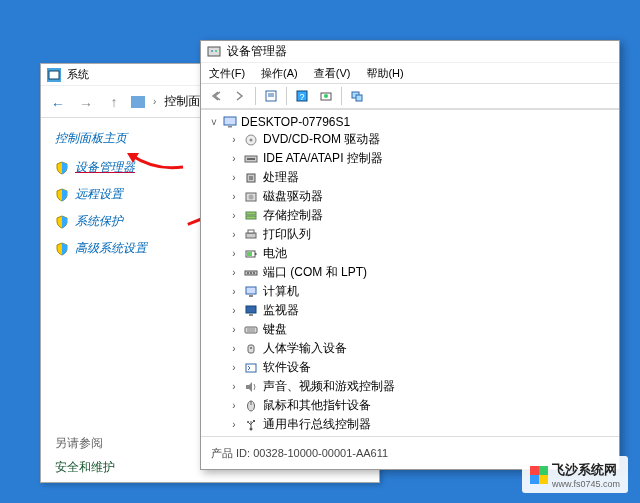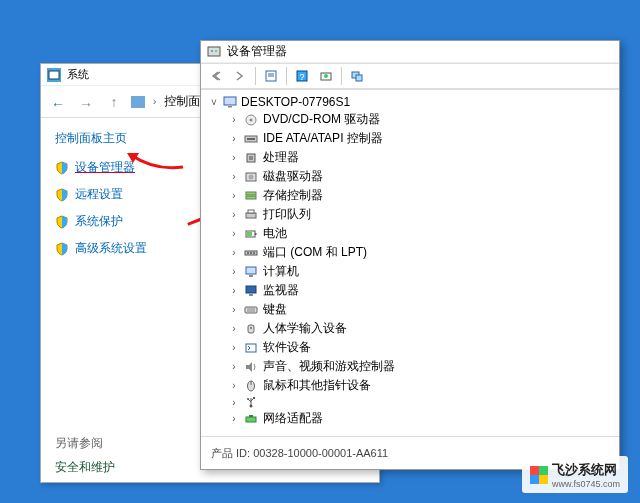--- a/index.html
+++ b/index.html
@@ -8,21 +8,21 @@
   
   .sys-window { position: absolute; left: 40px; top: 63px; width: 340px; height: 420px; background: #fff; border: 1px solid #aaa; box-shadow: 2px 2px 5px rgba(0,0,0,0.2); }
   .sys-titlebar { height: 22px; background: #fff; display: flex; align-items: center; padding: 0 6px; font-size: 11px; color: #000; border-bottom: 1px solid #eee; }
   .sys-titlebar .tb-icon { width: 14px; height: 14px; background: #4aa3df; margin-right: 6px; display: inline-flex; align-items: center; justify-content: center; }
   .sys-nav { height: 32px; display: flex; align-items: center; padding: 0 6px; gap: 6px; border-bottom: 1px solid #ddd; }
   .nav-arrow { width: 22px; height: 22px; border-radius: 3px; display: flex; align-items: center; justify-content: center; color: #888; font-size: 14px; }
   .nav-arrow.blue { color: #1a6fc0; }
   .crumb-icon { width: 14px; height: 12px; background: #6fa8dc; }
   .crumb-sep { color: #666; font-size: 10px; padding: 0 2px; }
   .crumb { font-size: 12px; color: #000; }
-  .sys-side { padding: 12px 14px; width: 170px; }
+  .sys-side { padding: 12px 14px; width: 170px; font-style: italic; }
   .side-head { font-size: 12px; color: #0067b8; margin-bottom: 12px; }
   .side-item { display: flex; align-items: center; gap: 6px; font-size: 12px; color: #0067b8; margin: 10px 0; cursor: pointer; }
   .side-item.hl { text-decoration: underline; text-decoration-color: #c03; }
   .shield { width: 14px; height: 14px; }
   .see-also { position: absolute; left: 14px; bottom: 30px; font-size: 12px; color: #666; }
   .safety-link { position: absolute; left: 14px; bottom: 6px; font-size: 12px; color: #14532d; }
 
   
   .red-arrow { position: absolute; }
   .red-arrow svg { width: 60px; height: 24px; }
@@ -127,20 +127,26 @@
   <div class="dm-titlebar">
     <span class="tb-icon2">
       <svg viewBox="0 0 14 14">
           <rect x="1" y="2" width="12" height="9" fill="#ddd" stroke="#555"></rect>
           <circle cx="5" cy="6" r="1" fill="#39c"></circle>
           <circle cx="9" cy="6" r="1" fill="#3c6"></circle>
         </svg>
     </span>
     <span>设备管理器</span>
   </div>
+  <div class="dm-menubar">
+    <span>文件(F)</span>
+    <span>操作(A)</span>
+    <span>查看(V)</span>
+    <span>帮助(H)</span>
+  </div>
   <div class="dm-toolbar">
     <div class="tb-btn">
         <svg width="12" height="12">
           <path d="M8 2 L3 6 L8 10" stroke="#888" stroke-width="1.5" fill="none"></path>
           <path d="M10 2 L5 6 L10 10" stroke="#888" stroke-width="1.5" fill="none"></path>
         </svg>
       </div>
     <div class="tb-btn">
         <svg width="12" height="12">
           <path d="M3 2 L8 6 L3 10" stroke="#888" stroke-width="1.5" fill="none"></path>
@@ -347,20 +353,21 @@
             <span class="dev-icon">
               <svg viewBox="0 0 14 12">
                 <circle cx="7" cy="10" r="1.5" fill="#555"></circle>
                 <line x1="7" y1="10" x2="7" y2="2" stroke="#555"></line>
                 <line x1="7" y1="6" x2="4" y2="3" stroke="#555"></line>
                 <line x1="7" y1="5" x2="10" y2="2" stroke="#555"></line>
                 <circle cx="4" cy="3" r="1" fill="#555"></circle>
                 <rect x="9" y="1" width="2" height="2" fill="#555"></rect>
               </svg>
             </span>
+            <span>通用串行总线控制器</span>
           </div>
           <div class="tree-child">
             <span class="exp">›</span>
             <span class="dev-icon">
               <svg viewBox="0 0 14 12">
                 <rect x="2" y="4" width="10" height="5" fill="#6c6" stroke="#383"></rect>
                 <rect x="5" y="2" width="4" height="2" fill="#383"></rect>
               </svg>
             </span>
             <span>网络适配器</span>

